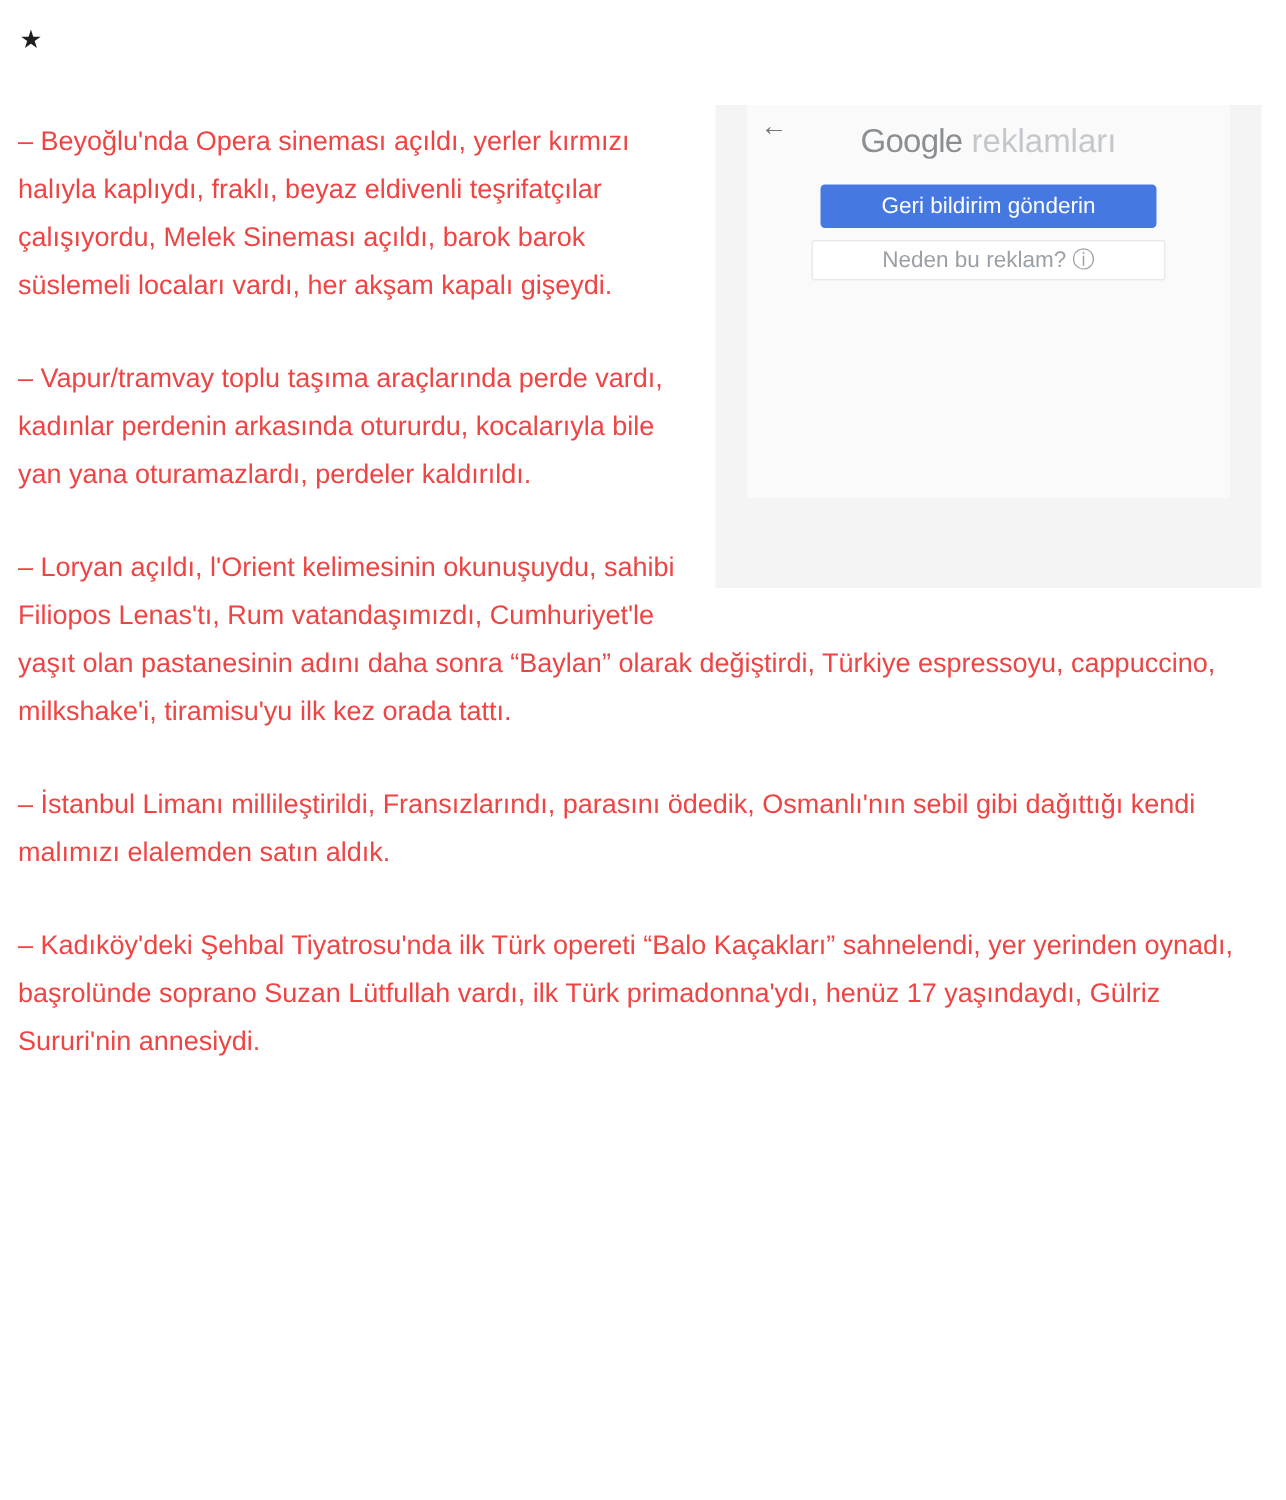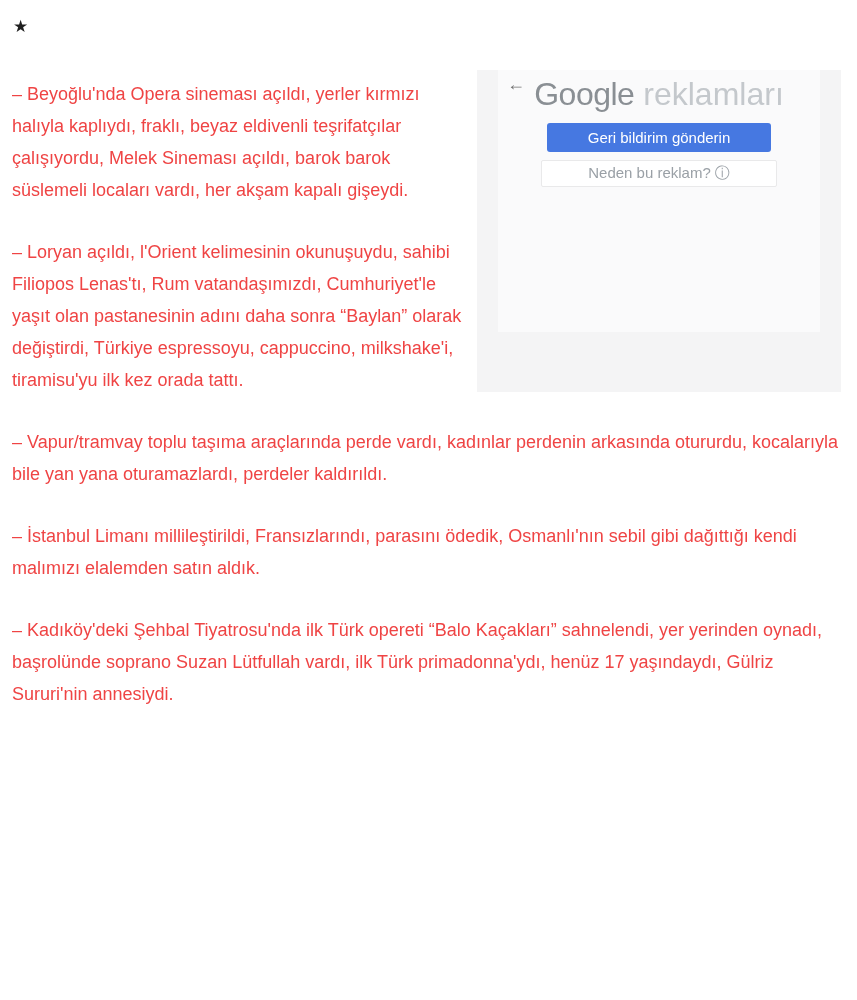--- a/index.html
+++ b/index.html
@@ -55,21 +55,21 @@
     left: 9px;
     top: 4px;
     font-size: 18px;
     color: #757575;
     cursor: pointer;
     line-height: 20px;
   }
   .ad-brand-line {
     text-align: center;
     padding-top: 9px;
-    font-size: 32px;
+    font-size: 22px;
     line-height: 30px;
     white-space: nowrap;
   }
   .brand {
     color: #8a8f94;
     font-weight: 500;
     letter-spacing: -0.5px;
   }
   .brand-suffix { color: #c4c8cc; }
   .btn-feedback {
@@ -119,19 +119,19 @@
         <span class="ad-back">←</span>
         <div class="ad-brand-line">
           <span class="brand">Google</span><span class="brand-suffix"> reklamları</span>
         </div>
         <button class="btn-feedback">Geri bildirim gönderin</button>
         <button class="btn-why"><span>Neden bu reklam?</span><span class="info-icon">ⓘ</span></button>
       </div>
     </aside>
 
     <p>– Beyoğlu'nda Opera sineması açıldı, yerler kırmızı halıyla kaplıydı, fraklı, beyaz eldivenli teşrifatçılar çalışıyordu, Melek Sineması açıldı, barok barok süslemeli locaları vardı, her akşam kapalı gişeydi.</p>
+    <p>– Vapur/tramvay toplu taşıma araçlarında perde vardı, kadınlar perdenin arkasında otururdu, kocalarıyla bile yan yana oturamazlardı, perdeler kaldırıldı.</p>
     <p>– Loryan açıldı, l'Orient kelimesinin okunuşuydu, sahibi Filiopos Lenas'tı, Rum vatandaşımızdı, Cumhuriyet'le yaşıt olan pastanesinin adını daha sonra “Baylan” olarak değiştirdi, Türkiye espressoyu, cappuccino, milkshake'i, tiramisu'yu ilk kez orada tattı.</p>
-    <p>– Vapur/tramvay toplu taşıma araçlarında perde vardı, kadınlar perdenin arkasında otururdu, kocalarıyla bile yan yana oturamazlardı, perdeler kaldırıldı.</p>
     <p>– İstanbul Limanı millileştirildi, Fransızlarındı, parasını ödedik, Osmanlı'nın sebil gibi dağıttığı kendi malımızı elalemden satın aldık.</p>
     <p>– Kadıköy'deki Şehbal Tiyatrosu'nda ilk Türk opereti “Balo Kaçakları” sahnelendi, yer yerinden oynadı, başrolünde soprano Suzan Lütfullah vardı, ilk Türk primadonna'ydı, henüz 17 yaşındaydı, Gülriz Sururi'nin annesiydi.</p>
 
   </div>
 </div>
 
 </body></html>

